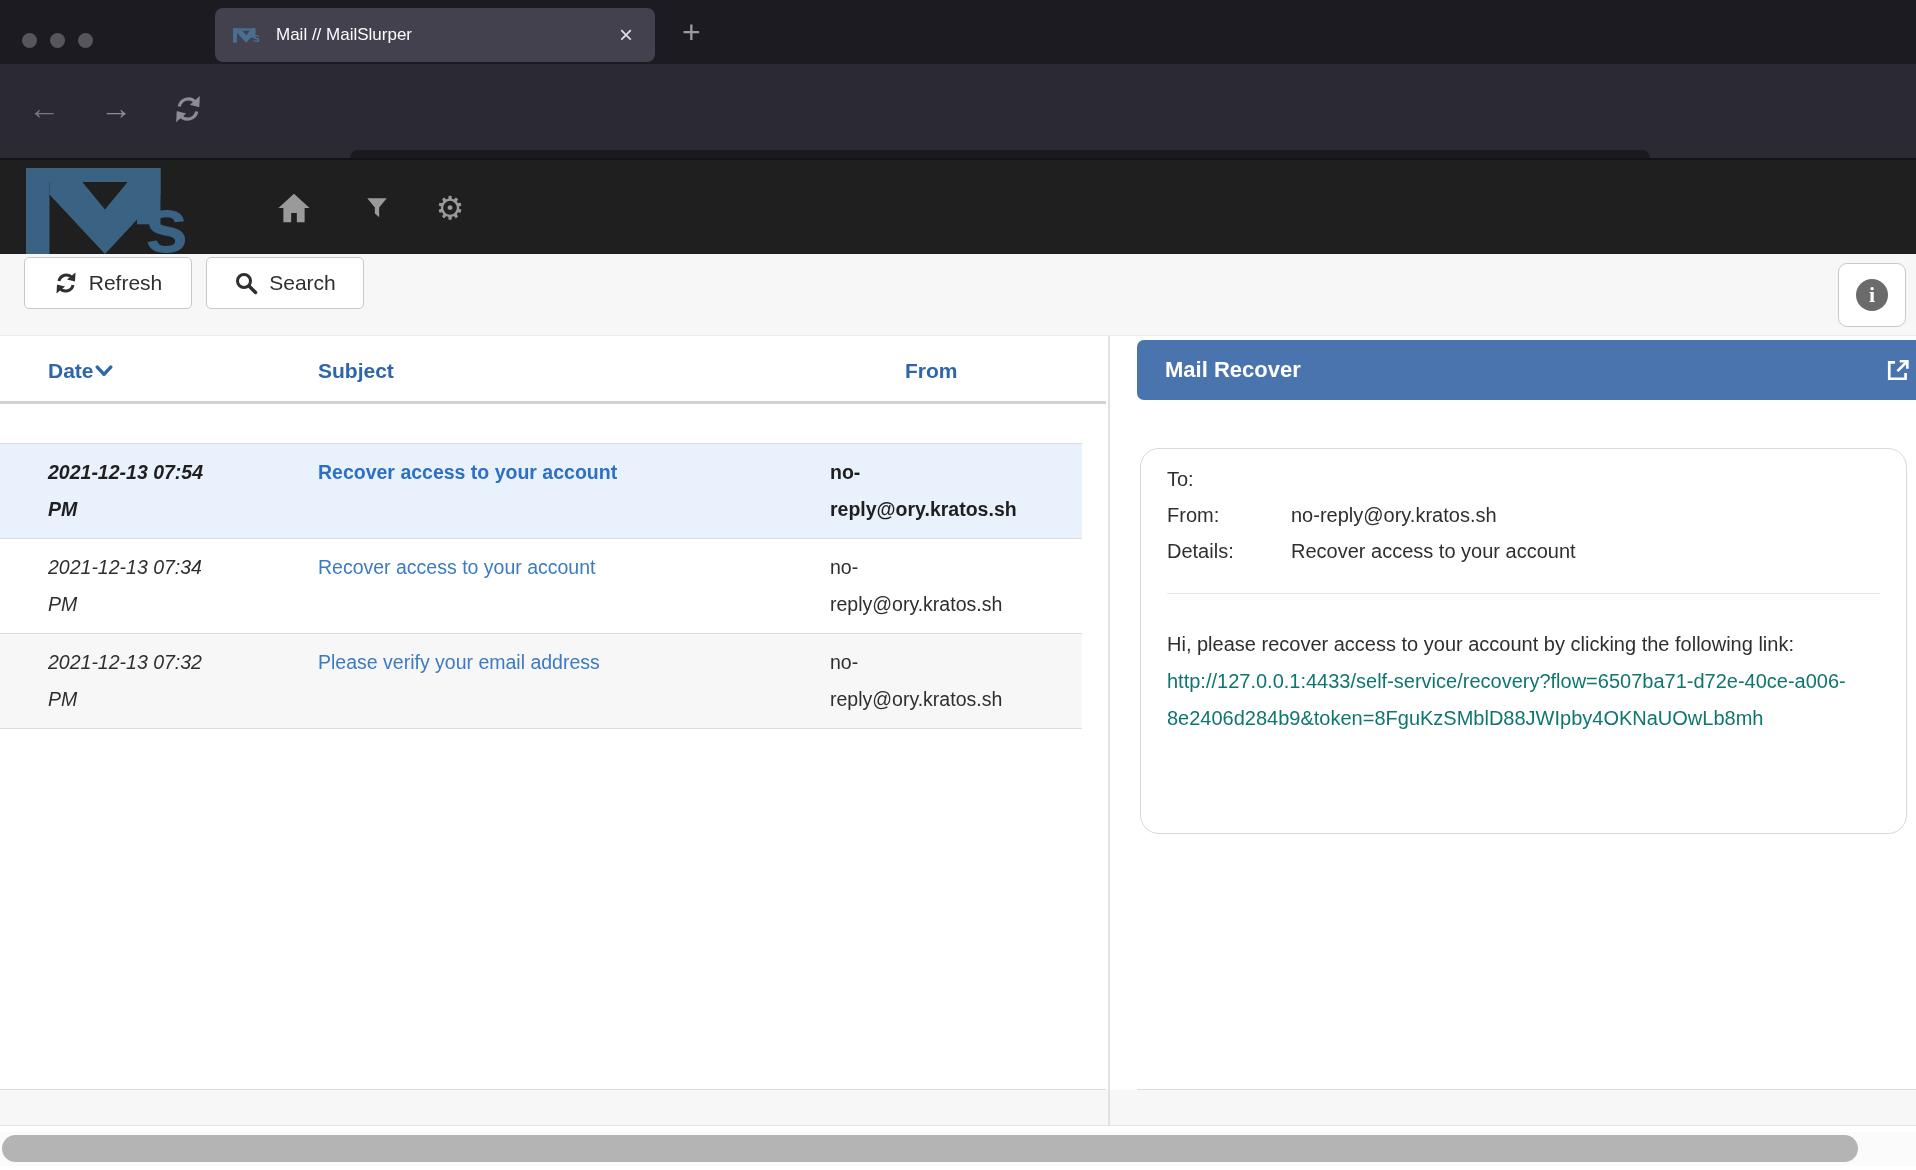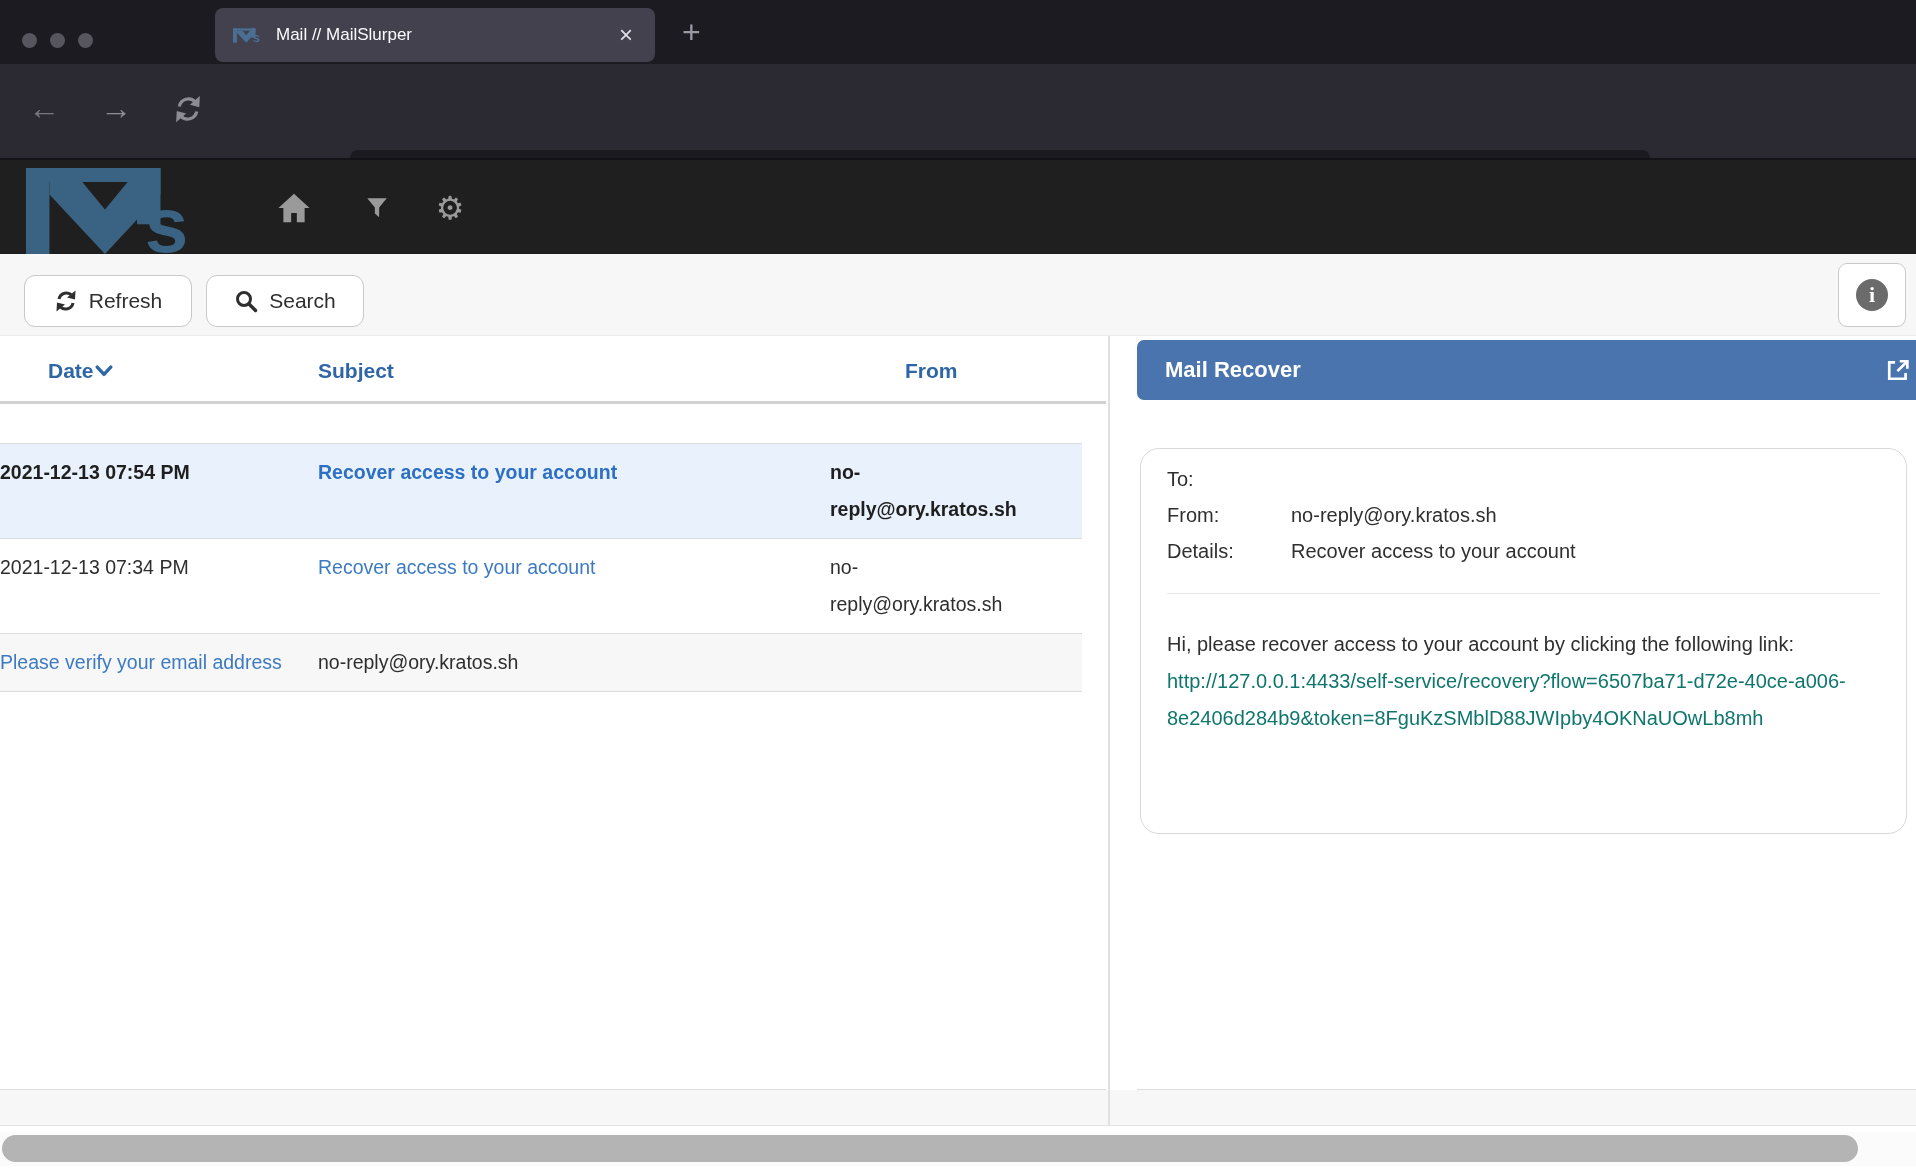--- a/index.html
+++ b/index.html
@@ -49,38 +49,38 @@
   
   .app-navbar{position:absolute;left:0;top:158px;width:1916px;height:96px;background:var(--navbar-bg);border-top:2px solid #131217;}
   .logo{position:absolute;left:26px;top:8px;width:200px;height:86px;}
   .nav-ico{position:absolute;top:0;height:96px;display:flex;align-items:center;justify-content:center;width:44px;}
   .nav-ico.home{left:272px;}
   .nav-ico.filter{left:355px;}
   .nav-ico.gear{left:428px;color:#9a9a9a;font-size:32px;font-family:"DejaVu Sans",sans-serif;}
 
   
   .toolbar{position:absolute;left:0;top:254px;width:1916px;height:82px;background:#f7f7f7;border-bottom:1px solid #ececec;}
-  .btn{position:absolute;top:21px;height:52px;background:#fff;border:1px solid #c9c9c9;border-radius:11px;display:flex;align-items:center;justify-content:center;gap:11px;font-size:21px;color:#2f2f2f;}
+  .btn{position:absolute;top:3px;height:52px;background:#fff;border:1px solid #c9c9c9;border-radius:5px;display:flex;align-items:center;justify-content:center;gap:11px;font-size:21px;color:#2f2f2f;}
   .btn-refresh{left:24px;width:168px;}
   .btn-search{left:206px;width:158px;text-align:center;}
   .btn-info{left:1838px;width:68px;height:64px;top:9px;border-radius:9px;}
   .info-circle{width:32px;height:32px;border-radius:50%;background:#6b6b6b;color:#fff;display:flex;align-items:center;justify-content:center;font-family:"Liberation Serif",serif;font-weight:bold;font-size:22px;}
 
   
   .content{position:absolute;left:0;top:336px;width:1916px;height:754px;background:#fff;}
   .vdivider{position:absolute;left:1108px;top:0;width:2px;height:790px;background:#e1e1e1;}
 
   .list-header{position:absolute;left:0;top:4px;width:1106px;height:64px;border-bottom:3px solid #d2d2d2;display:grid;grid-template-columns:318px 512px auto;align-items:center;color:var(--header-blue);font-size:21px;font-weight:bold;}
   .lh-date{padding-left:48px;display:flex;align-items:center;gap:1px;}
   .lh-from{padding-left:75px;}
 
   .rows{position:absolute;left:0;top:107px;width:1082px;}
   .mail-row{display:grid;grid-template-columns:318px 512px auto;border-top:1px solid #dcdcdc;padding:10px 0;line-height:37px;font-size:19.5px;color:#2e2e2e;}
   .mail-row:last-child{border-bottom:1px solid #dcdcdc;}
-  .mail-row .c-date{padding-right:90px;}
+  .mail-row .c-date{padding-left:48px;padding-right:90px;font-style:italic;}
   .mail-row .c-from{padding-right:55px;word-break:normal;overflow-wrap:break-word;}
   .mail-row .c-subj a{color:var(--link-blue);text-decoration:none;}
   .mail-row.selected{background:var(--selected-row);font-weight:bold;color:#1f1f1f;}
   .mail-row.selected .c-subj a{color:#2c6fc4;}
   .mail-row.stripe{background:#f7f7f7;}
   .list-bottom-border{position:absolute;left:0;top:753px;width:1106px;height:1px;background:#dcdcdc;}
 
   .details-header{position:absolute;left:1137px;top:4px;width:803px;height:60px;background:var(--details-blue);border-radius:7px;display:flex;align-items:center;padding:0 28px;}
   .details-header .dh-title{color:#fff;font-size:22px;font-weight:bold;flex:1;}
   .details-card{position:absolute;left:1140px;top:112px;width:767px;height:386px;background:#fff;border:1px solid #d9d9d9;border-radius:19px;padding:12px 26px;overflow:hidden;}
@@ -227,20 +227,21 @@
       <div class="c-date">2021-12-13 07:54 PM</div>
       <div class="c-subj"><a href="#">Recover access to your account</a></div>
       <div class="c-from">no-reply@ory.kratos.sh</div>
     </div>
     <div class="mail-row">
       <div class="c-date">2021-12-13 07:34 PM</div>
       <div class="c-subj"><a href="#">Recover access to your account</a></div>
       <div class="c-from">no-reply@ory.kratos.sh</div>
     </div>
     <div class="mail-row stripe">
+      <div class="c-date">2021-12-13 07:32 PM</div>
       <div class="c-subj"><a href="#">Please verify your email address</a></div>
       <div class="c-from">no-reply@ory.kratos.sh</div>
     </div>
   </div>
   <div class="list-bottom-border"></div>
 
   <div class="details-header">
     <span class="dh-title">Mail Recover</span>
     <svg width="28" height="28" viewBox="0 0 24 24">
       <path d="M9.5 5.5 H4.5 V19.5 H18.5 V14.5" fill="none" stroke="#fff" stroke-width="2.3"></path>

